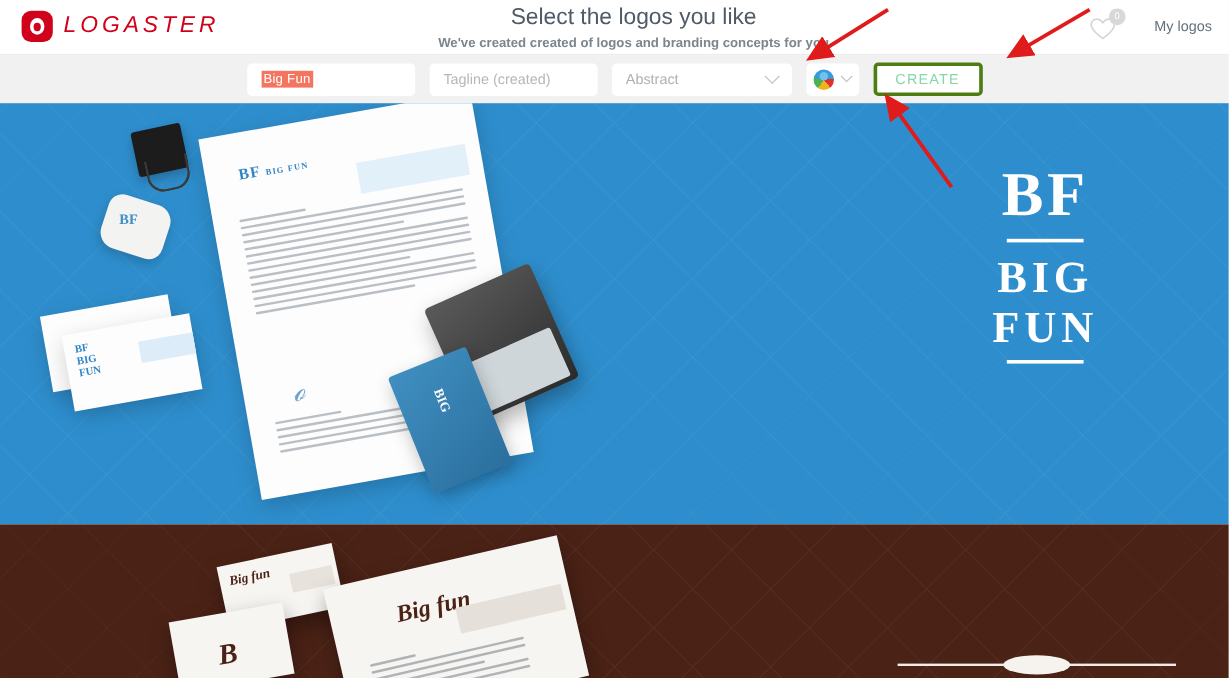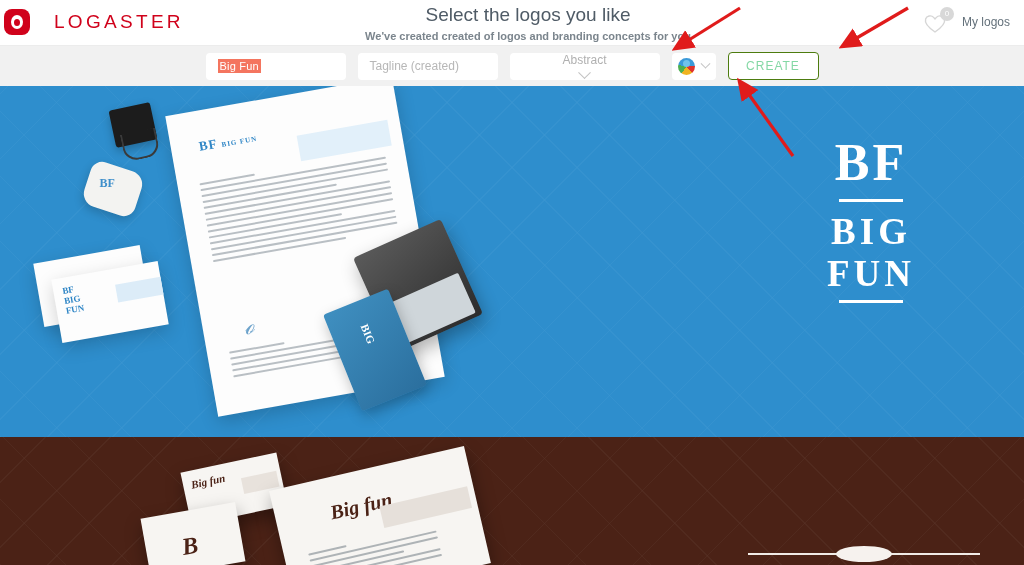--- a/index.html
+++ b/index.html
@@ -12,22 +12,22 @@
   .page { position: relative; width: 1024px; height: 565px; overflow: hidden; }
 
   
   .header {
     position: absolute; top: 0; left: 0;
     width: 1024px; height: 46px;
     background: #ffffff;
     border-bottom: 1px solid #ececec;
   }
   .logo-wrap {
-    position: absolute; left: 4px; top: 9px;
-    display: flex; align-items: center; gap: 24px;
+    position: absolute; left: 18px; top: 9px;
+    display: flex; align-items: center; gap: 9px; font-style: italic;
   }
   .logo-mark {
     width: 26px; height: 26px; border-radius: 8px;
     background: #d0021b;
     display: flex; align-items: center; justify-content: center;
   }
   .logo-mark .ring {
     width: 12px; height: 14px; border-radius: 50%;
     background: #ffffff;
     display: flex; align-items: center; justify-content: center;
@@ -58,21 +58,21 @@
     display: flex; align-items: center; gap: 10px;
   }
   .heart-badge { position: relative; width: 30px; height: 30px; }
   .heart-badge svg { position: absolute; left: 0; top: 4px; }
   .badge {
     position: absolute; right: -2px; top: 0px;
     width: 14px; height: 14px; border-radius: 50%;
     background: #d8d8d8; color: #ffffff;
     font-size: 8px; line-height: 14px; text-align: center;
   }
-  .mylogos-label { font-size: 12px; color: #63707a; }
+  .mylogos-label { font-size: 12px; color: #63707a; margin-left: 16px; }
 
   
   .toolbar {
     position: absolute; top: 46px; left: 0;
     width: 1024px; height: 40px;
     background: #f1f1f1;
     display: flex; align-items: center; justify-content: center;
     gap: 12px;
   }
   .field {
@@ -80,21 +80,21 @@
     border: none; display: flex; align-items: center;
     padding: 0 12px; font-size: 12px; color: #b7b7b7;
   }
   .field-name { width: 140px; position: relative; }
   .sel-text {
     background: #f4755f; color: #ffffff; font-size: 11px;
     padding: 1px 2px; letter-spacing: 0.2px;
   }
   .field-tagline { width: 140px; }
   .field-select {
-    width: 150px; justify-content: space-between; color: #b0b0b0; flex-direction: column;
+    width: 150px; justify-content: space-between; color: #b0b0b0;
   }
   .chev {
     width: 9px; height: 9px; border-right: 1.4px solid #c3c3c3;
     border-bottom: 1.4px solid #c3c3c3; transform: rotate(45deg) translate(-2px,-2px);
   }
   .field-color {
     width: 44px; justify-content: space-between; padding: 0 7px 0 6px;
   }
   .pie {
     width: 17px; height: 17px; border-radius: 50%;
@@ -110,21 +110,21 @@
   .pie::after {
     content:""; position:absolute; left:5px; top:2px;
     width:7px; height:7px; border-radius:50%; background:#6fc3ec;
   }
   .chev-sm {
     width: 7px; height: 7px; border-right: 1.3px solid #c3c3c3;
     border-bottom: 1.3px solid #c3c3c3; transform: rotate(45deg) translate(-2px,-2px);
   }
   .create-btn {
     width: 91px; height: 28px; background: #ffffff;
-    border: 1px solid #4d7c0f; border-radius: 4px;
+    border: 3px solid #4d7c0f; border-radius: 4px;
     color: #84d8a5; font-size: 12px; letter-spacing: 1px;
     display: flex; align-items: center; justify-content: center;
     cursor: pointer;
   }
 
   
   .sec-blue {
     position: absolute; top: 86px; left: 0;
     width: 1024px; height: 351px;
     background: #2e8ecd; overflow: hidden;

